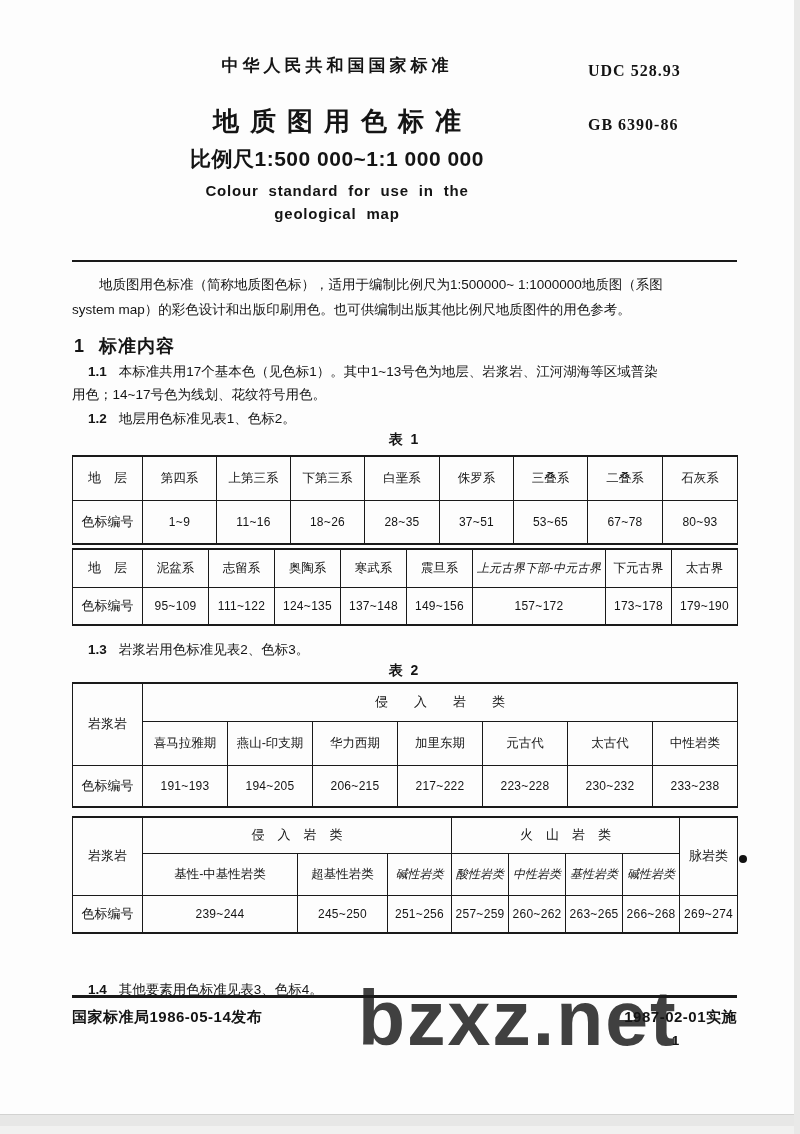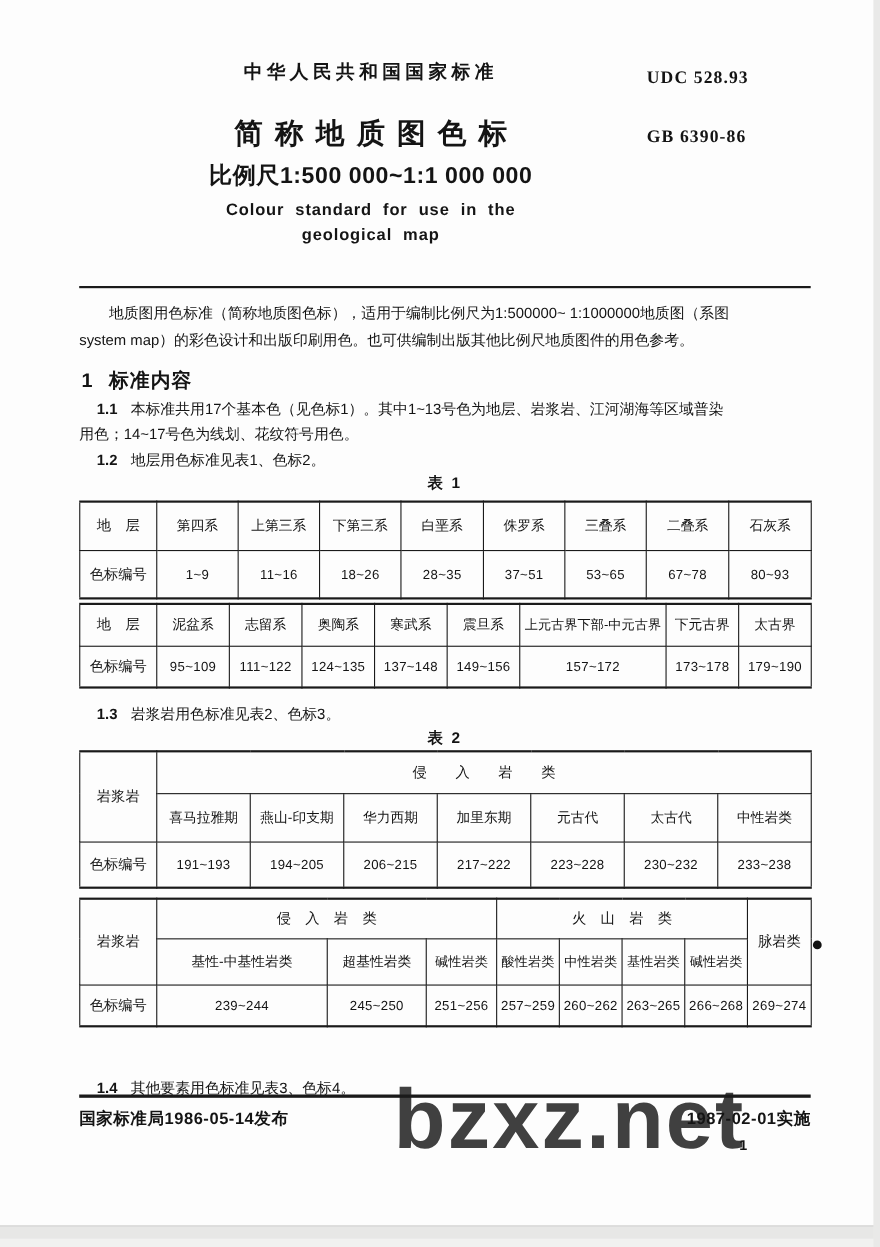--- a/index.html
+++ b/index.html
@@ -43,21 +43,21 @@
         border-top:2px solid #1a1a1a;border-bottom:2px solid #1a1a1a;}
   td{border:1px solid #1a1a1a;text-align:center;vertical-align:middle;
      font-size:12.5px;padding:0 1px;overflow:hidden;}
   .t1a{left:72px;top:455px;}
   .t1b{left:72px;top:548px;}
   .t2a{left:72px;top:682px;}
   .t2b{left:72px;top:816px;}
   .codecell{font-size:12px;letter-spacing:0.3px;}
   .labelcell{font-size:13px;}
   .grpcell{font-size:13px;font-weight:normal;}
-  .smallhead{font-size:12px;}
+  .smallhead{font-size:12px;font-style:italic;}
   .band-bottom1{left:0;top:1114px;width:800px;height:12px;background:#e7e7e6;border-top:1px solid #d2d2d1;}
   .band-bottom2{left:0;top:1126px;width:800px;height:8px;background:#f1f1f0;}
   .right-edge{right:0;top:0;width:6px;height:1134px;background:#e9e9e8;}
   .frule{top:995px;height:3px;}
   .footer{left:72px;top:1008px;width:665px;display:flex;justify-content:space-between;
           font-size:15px;font-weight:bold;letter-spacing:0.5px;z-index:2;}
   .pagenum{left:672px;top:1033px;font-size:13px;font-weight:bold;z-index:2;}
   .watermark{left:358px;top:980px;font-size:77px;font-weight:bold;color:#404040;
              letter-spacing:2px;z-index:1;line-height:1;text-align:center;}
   .over{z-index:2;}
@@ -65,21 +65,21 @@
 </style>
 </head>
 <body>
 
 <div class="page">
 
   <div class="abs watermark">bzxz.net</div>
 
   <div class="abs titleband hdr-cn over">中华人民共和国国家标准</div>
   <div class="abs udc over">UDC 528.93</div>
-  <div class="abs titleband main-title over">简称地质图色标</div>
+  <div class="abs titleband main-title over">地质图用色标准</div>
   <div class="abs gb over">GB 6390-86</div>
   <div class="abs titleband scale-line over">比例尺1:500 000~1:1 000 000</div>
   <div class="abs titleband en1 over">Colour standard for use in the</div>
   <div class="abs titleband en2 over">geological map</div>
 
   <div class="abs rule rule1"></div>
 
   <div class="abs intro over">
     <div class="l1">地质图用色标准（简称地质图色标），适用于编制比例尺为1:500000~ 1:1000000地质图（系图</div>
     <div class="l2">system map）的彩色设计和出版印刷用色。也可供编制出版其他比例尺地质图件的用色参考。</div>

